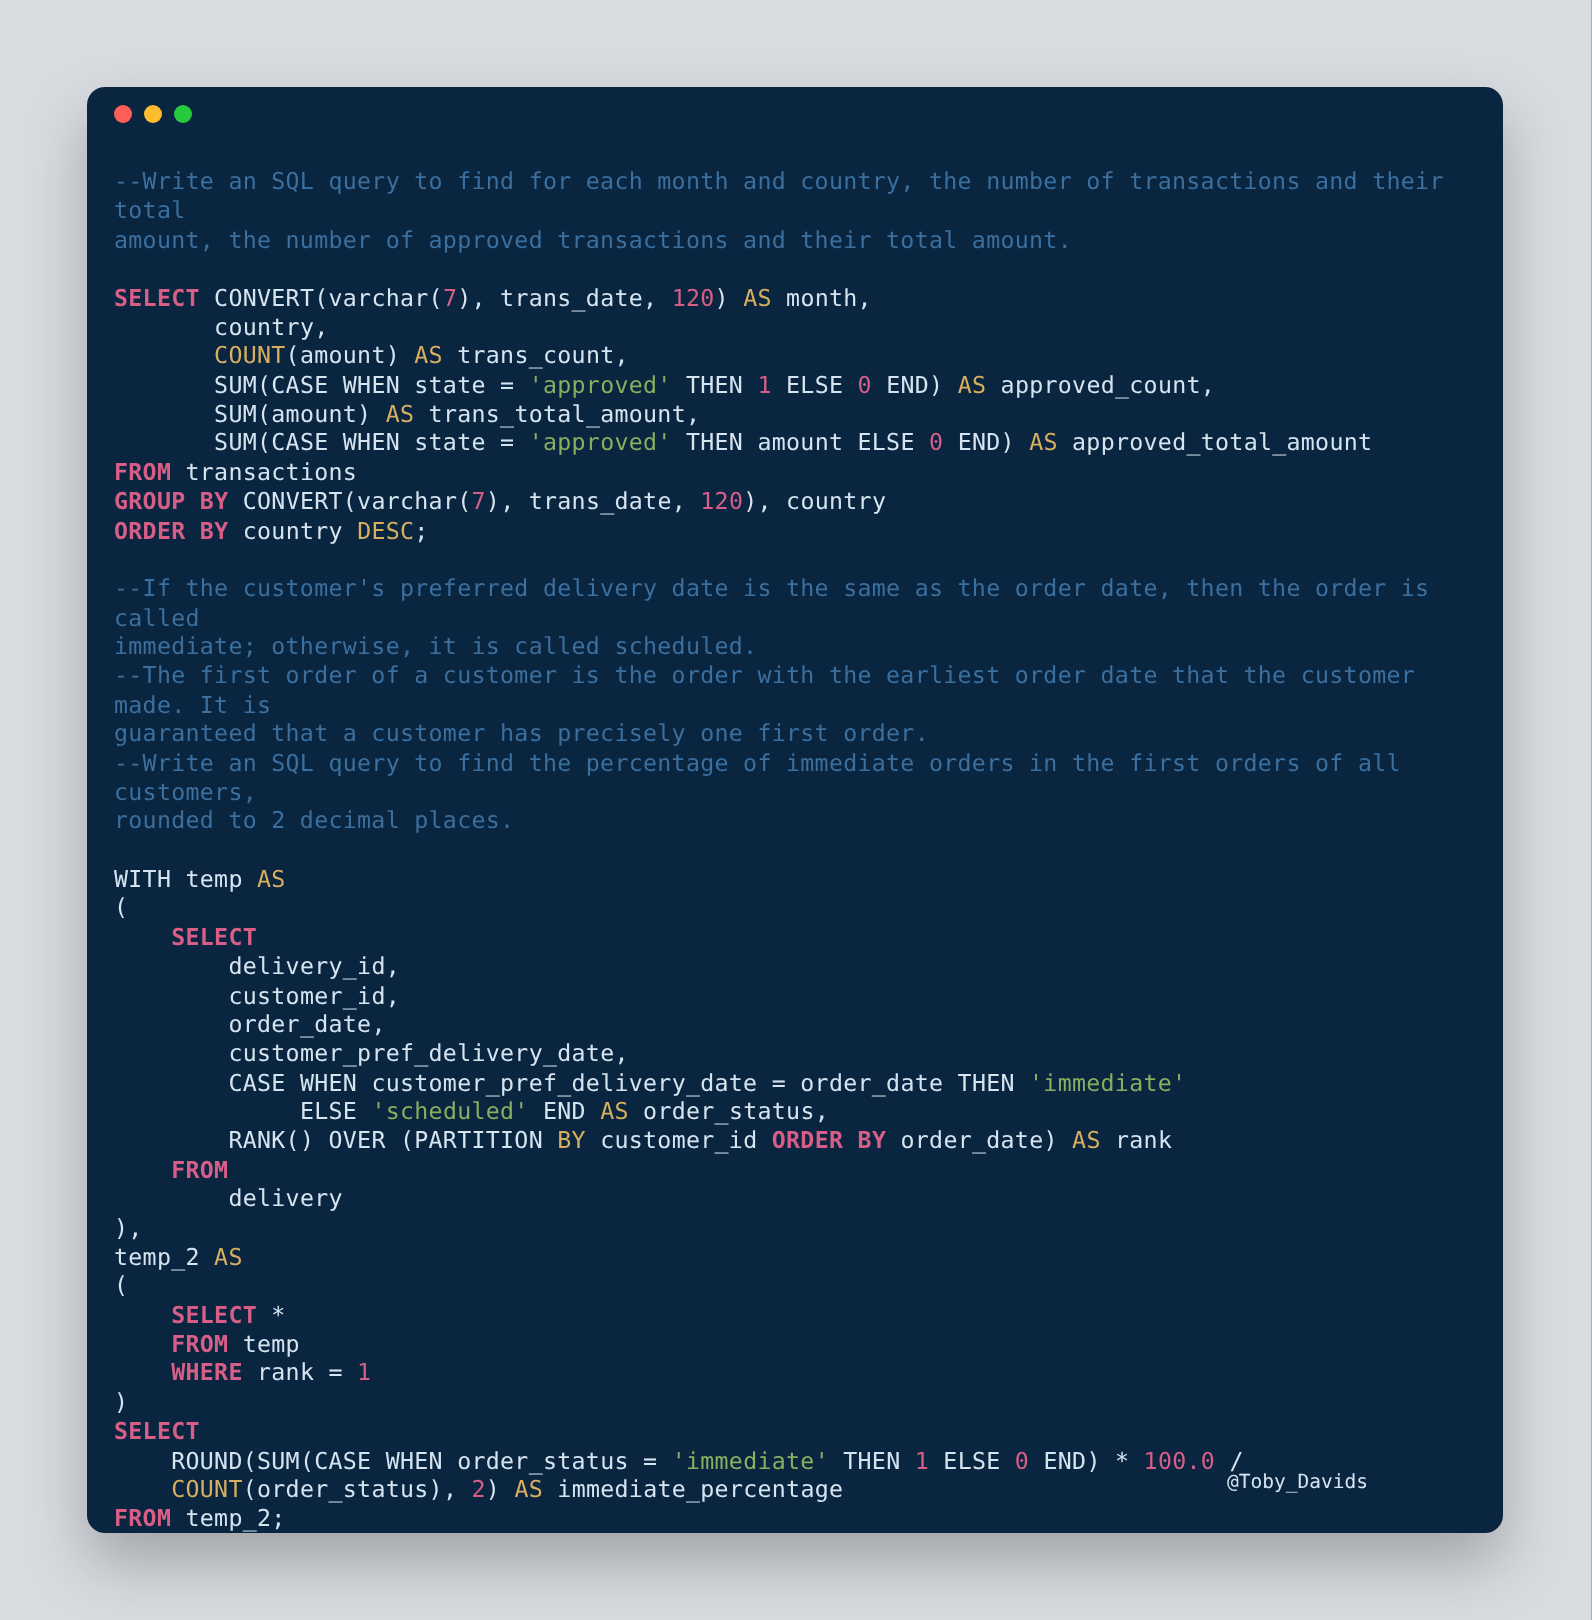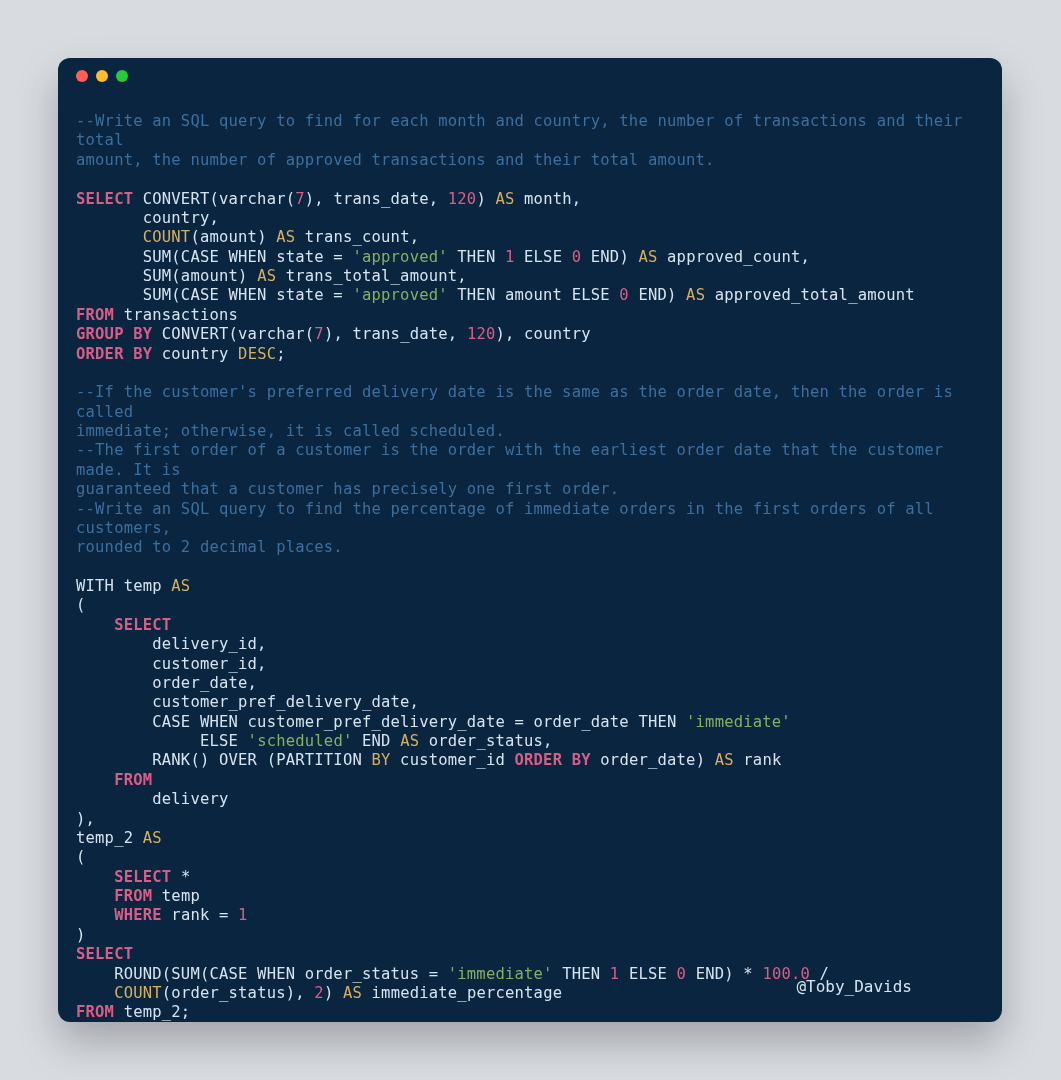--- a/index.html
+++ b/index.html
@@ -54,21 +54,21 @@
   .tok-kw2     { color: #d7af5f; }                          
   .tok-fn      { color: #d7af5f; }                          
   .tok-num     { color: #d75f87; }                          
   .tok-str     { color: #87af5f; }
 
   .attribution {
     position: absolute;
     right: 90px;
     bottom: 26px;
     color: #d6e4f0;
-    font-size: 16px;
+    font-size: 13px;
   }
 </style>
 </head>
 <body>
 
 <div class="window">
   <div class="titlebar">
     <div class="dot dot-red"></div>
     <div class="dot dot-yellow"></div>
     <div class="dot dot-green"></div>

